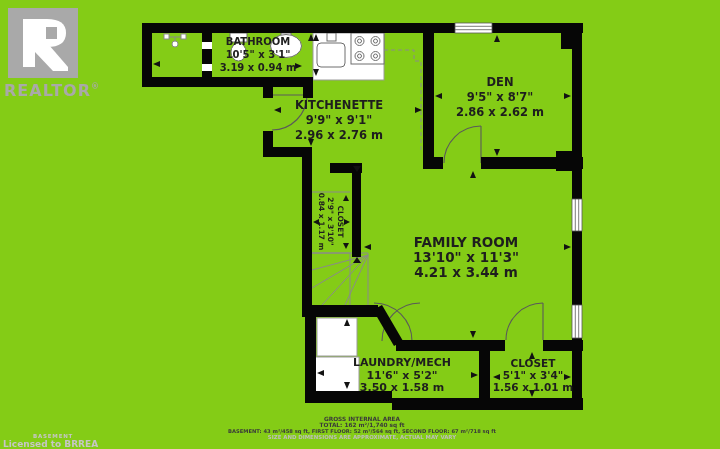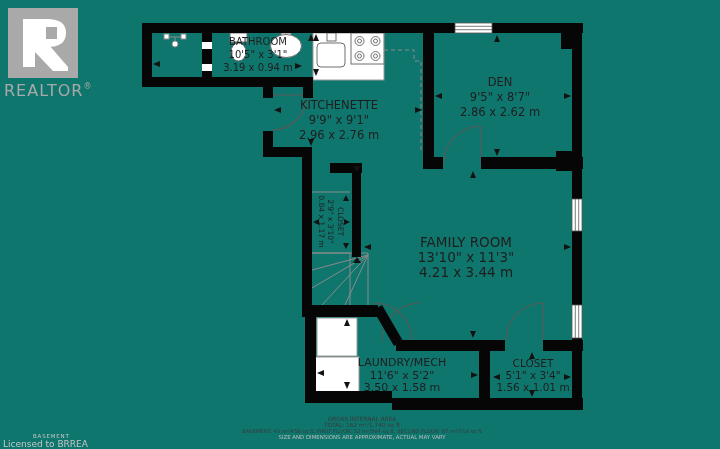--- a/index.html
+++ b/index.html
@@ -1,17 +1,17 @@
 <!DOCTYPE html>
 <html><head>
 <meta charset="utf-8">
 <style>
   html,body{margin:0;padding:0;background:#ffffff;}
-  .stage{position:relative;width:720px;height:449px;background:#0f766e;overflow:hidden;
-         font-family:"DejaVu Sans","Liberation Sans",sans-serif;}
+  .stage{position:relative;width:720px;height:449px;background:#84cc16;overflow:hidden;
+         font-family:"DejaVu Sans","Liberation Sans",sans-serif;font-weight:bold;}
   svg{display:block;}
   .room-label text{text-anchor:middle;}
   .areatext{text-anchor:middle;}
   .fixline{fill:#ffffff;stroke:#6e6e6e;stroke-width:1;}
   .thin{stroke:#8a8a8a;stroke-width:1;fill:none;}
   .arc{stroke:#5a5a5a;stroke-width:1.1;fill:none;}
 </style>
 </head>
 <body>
 

